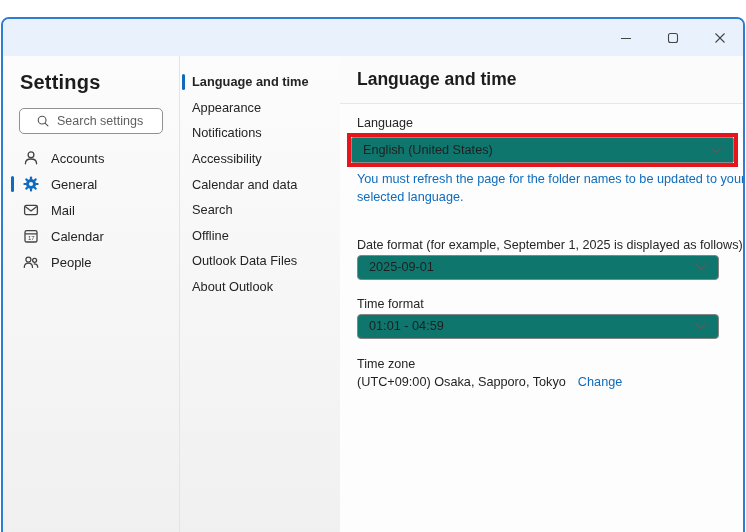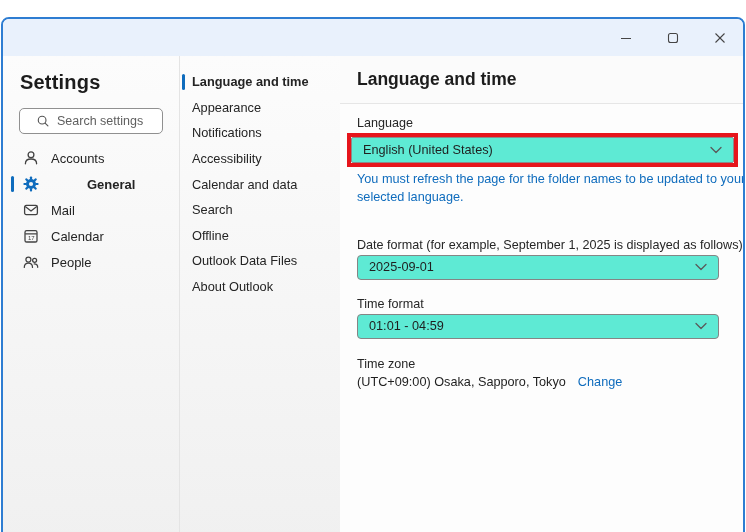--- a/index.html
+++ b/index.html
@@ -34,41 +34,41 @@
   .searchbox input { border:none; outline:none; background:transparent;
     font-size:12.5px; color:#242424; width:100%;
     font-family:"Liberation Sans", sans-serif; }
   .searchbox input::placeholder { color:#5f5f5f; }
   .side-item { position:relative; height:26px; display:flex;
     align-items:center; gap:12px; padding-left:4px; font-size:13px;
     color:#242424; cursor:default; }
   .side-indicator { display:none; position:absolute; left:-8px; top:5px;
     width:3px; height:16px; border-radius:2px; background:#0f6cbd; }
   .side-item.selected .side-indicator { display:block; }
-  .side-item.selected .side-label { font-weight:700;margin-left:36px; }
+  .side-item.selected .side-label { font-weight:400; }
   .side-item svg { flex:0 0 auto; }
 
   
   .nav-item { position:relative; height:25.6px; display:flex;
     align-items:center; padding-left:12px; font-size:12.8px; color:#242424;
     cursor:default; }
   .nav-indicator { display:none; position:absolute; left:2px; top:4.5px;
     width:3px; height:16px; border-radius:2px; background:#0f6cbd; }
   .nav-item.selected { font-weight:700; }
   .nav-item.selected .nav-indicator { display:block; }
 
   
   .main-header { height:48px; flex:0 0 auto; display:flex;
     align-items:center; padding-left:17px; background:#fbfbfb;
     border-bottom:1px solid #e6e6e6; }
   .main-title { font-size:17.5px; font-weight:700; color:#1c1c1c; }
   .main-content { padding:12px 28px 0 17px; }
   .field-label { font-size:12.6px; color:#262626; margin-bottom:3px; }
   .dropdown { width:362px; height:25px; border:1px solid #858585;
-    border-radius:4px; background:#5eead4; display:flex; align-items:center;
+    border-radius:4px; background:#0f766e; display:flex; align-items:center;
     justify-content:space-between; padding:0 11px; font-size:12.7px;
     color:#1f1f1f; cursor:default; }
   .red-annotation { width:391px; margin-left:-10px; border:4px solid #e6151c; }
   .red-annotation .dropdown { width:100%; border-radius:2px; height:26px;
     border-color:#8a8a8a; }
   .note { width:392px; margin-top:3px; font-size:12.7px; line-height:1.45;
     color:#0f6cbd; }
   .sec-date { margin-top:31px; }
   .sec-time { margin-top:17px; }
   .sec-tz   { margin-top:18px; }

